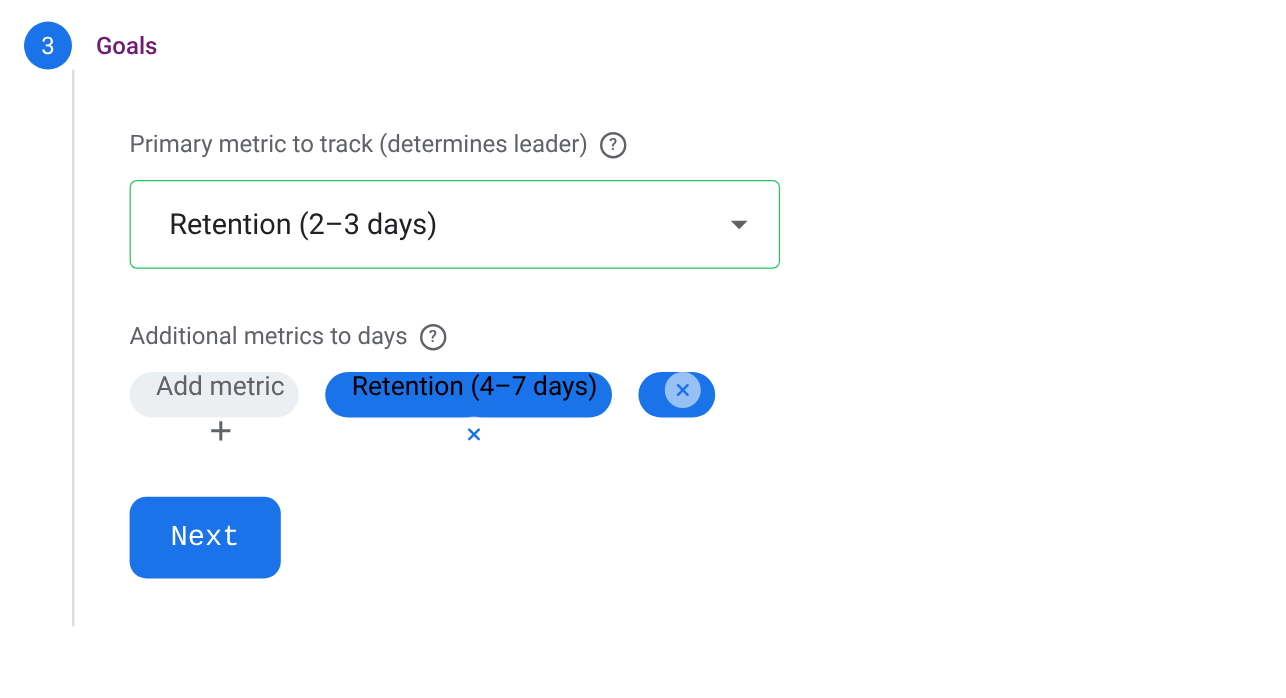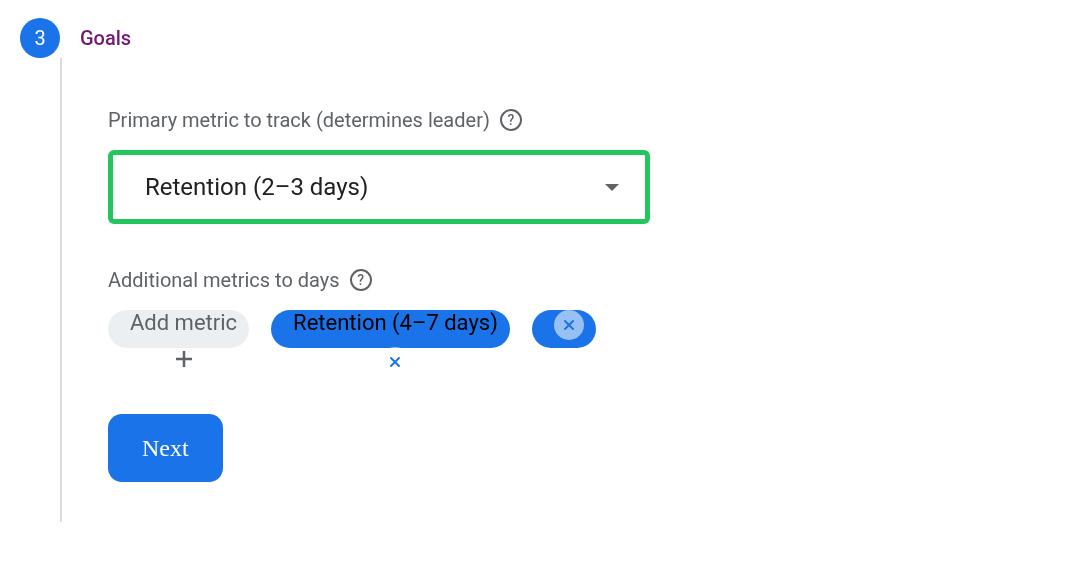--- a/index.html
+++ b/index.html
@@ -45,21 +45,21 @@
       border-left: 2px solid #dadce0;
       padding-left: 46px;
       padding-top: 50px;
       padding-bottom: 40px;
     }
     .field-group {
       margin-bottom: 44px;
     }
     .field-label-row {
       display: flex;
-      align-items: center;
+      align-items: flex-end;
       gap: 10px;
       margin-bottom: 18px;
     }
     .field-label {
       font-size: 20px;
       color: #5f6368;
       font-weight: 400;
     }
     .help-icon {
       width: 22px;
@@ -70,21 +70,21 @@
       display: inline-flex;
       align-items: center;
       justify-content: center;
       font-size: 14px;
       font-weight: 500;
       cursor: pointer;
     }
     .select-field {
       width: 542px;
       height: 74px;
-      border: 5px solid #22c55e;
+      border: 1px solid #22c55e;
       border-radius: 6px;
       display: flex;
       align-items: center;
       justify-content: space-between;
       padding: 0 26px 0 32px;
       cursor: pointer;
       background: #fff;
     }
     .select-value {
       font-size: 24px;
@@ -151,21 +151,21 @@
       margin-top: 66px;
       background: #1a73e8;
       color: #fff;
       border: none;
       border-radius: 14px;
       height: 68px;
       padding: 0 34px;
       font-size: 24px;
       font-weight: 500;
       cursor: pointer;
-      font-family: Liberation Serif, serif;
+      font-family: Liberation Mono, monospace;
     }
     .plus-icon svg {
       width: 24px;
       height: 24px;
     }
   </style>
 </head>
 <body>
 
 <div class="step-container">

